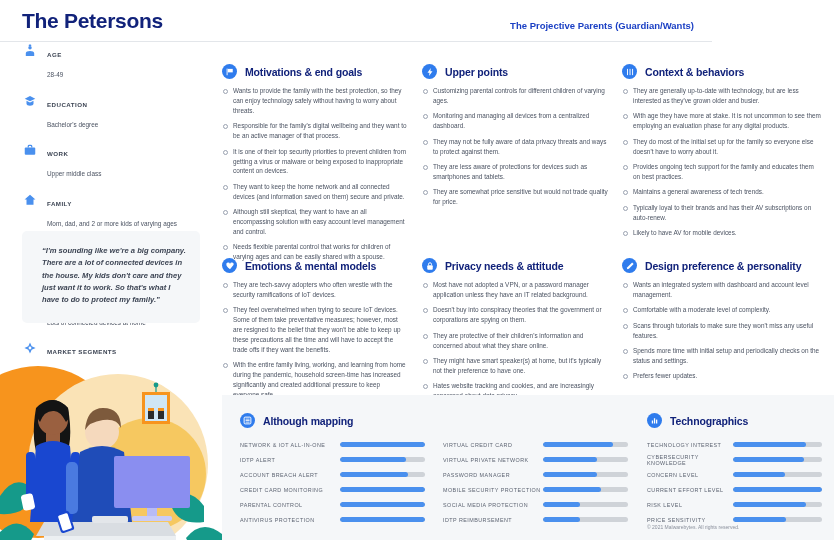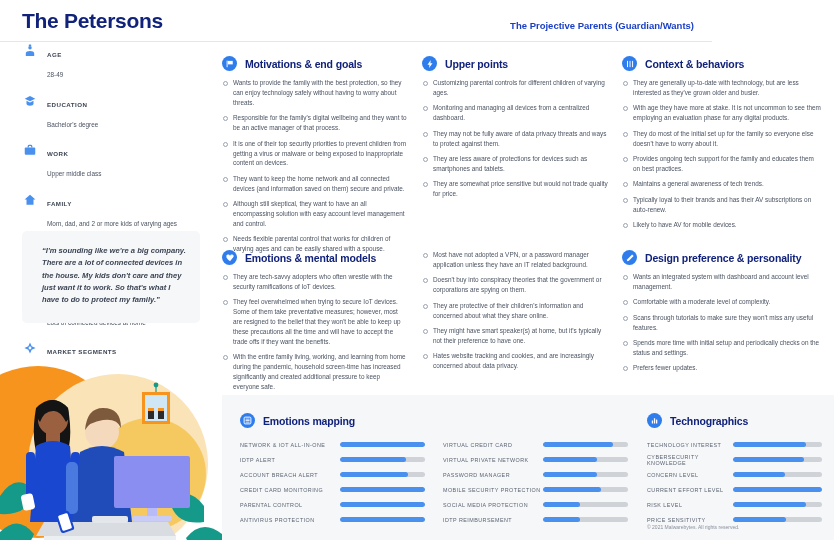--- a/index.html
+++ b/index.html
@@ -46,21 +46,21 @@
     position: absolute; left: 20px; top: 14px; width: 144px;
     font-size: 7.6px; font-style: italic; font-weight: bold;
     line-height: 1.62; color: #3c4453;
   }
 
   
   .illus { position: absolute; left: 0; top: 330px; width: 222px; height: 210px; overflow: hidden; }
 
   
   .sections { position: absolute; left: 222px; top: 42px; width: 612px; }
-  .sec { position: absolute; }
+  .sec { position: absolute; margin-top: 8px; }
   .sec-head { display: flex; align-items: center; margin-bottom: 7px; }
   .sec-ic {
     width: 15px; height: 15px; flex: 0 0 15px; border-radius: 50%;
     background: #2f7ced; margin-right: 8px;
     display: flex; align-items: center; justify-content: center;
   }
   .sec-title { font-size: 10.5px; font-weight: bold; color: #11227a; letter-spacing: -0.15px; }
   .sec ul { list-style: none; }
   .sec li {
     position: relative; padding-left: 11px; margin-bottom: 5.5px;
@@ -296,20 +296,29 @@
           </span>
           <span class="sec-title">Emotions &amp; mental models</span>
         </div>
         <ul>
           <li>They are tech-savvy adopters who often wrestle with the security ramifications of IoT devices.</li>
           <li>They feel overwhelmed when trying to secure IoT devices. Some of them take preventative measures; however, most are resigned to the belief that they won't be able to keep up these precautions all the time and will have to accept the trade offs if they want the benefits.</li>
           <li>With the entire family living, working, and learning from home during the pandemic, household screen-time has increased significantly and created additional pressure to keep everyone safe.</li>
         </ul>
       </div>
       <div class="sec" style="left: 200px; top: 208px; width: 186px;">
+        <div class="sec-head">
+          <span class="sec-ic">
+            <svg width="10" height="10" viewBox="0 0 16 16">
+              <rect x="3.6" y="6.8" width="8.8" height="7" rx="1.4" fill="#fff"></rect>
+              <path d="M5.6 6.8V5.2a2.4 2.4 0 014.8 0v1.6" fill="none" stroke="#fff" stroke-width="1.5"></path>
+            </svg>
+          </span>
+          <span class="sec-title">Privacy needs &amp; attitude</span>
+        </div>
         <ul>
           <li>Most have not adopted a VPN, or a password manager application unless they have an IT related background.</li>
           <li>Doesn't buy into conspiracy theories that the government or corporations are spying on them.</li>
           <li>They are protective of their children's information and concerned about what they share online.</li>
           <li>They might have smart speaker(s) at home, but it's typically not their preference to have one.</li>
           <li>Hates website tracking and cookies, and are increasingly concerned about data privacy.</li>
         </ul>
       </div>
       <div class="sec" style="left: 400px; top: 208px; width: 200px;">
         <div class="sec-head">
@@ -335,21 +344,21 @@
     <div class="fm">
       <div class="panel-head">
         <span class="sec-ic">
           <svg width="9" height="9" viewBox="0 0 12 12">
               <rect x="1.5" y="1.5" width="9" height="9" rx="1.4" fill="none" stroke="#fff" stroke-width="1.3"></rect>
               <rect x="3.4" y="3.6" width="5.4" height="1.1" fill="#fff"></rect>
               <rect x="3.4" y="5.6" width="5.4" height="1.1" fill="#fff"></rect>
               <rect x="3.4" y="7.6" width="5.4" height="1.1" fill="#fff"></rect>
             </svg>
         </span>
-        <span class="sec-title">Emotions mapping</span>
+        <span class="sec-title">Although mapping</span>
       </div>
       <div class="bars">
         <div class="barcol" id="fm-col1">
             <div class="bar-row">
               <span class="bar-label">NETWORK &amp; IOT ALL-IN-ONE</span>
               <span class="bar-track">
                 <span class="bar-fill" style="width:100%"></span>
               </span>
             </div>
             <div class="bar-row">

